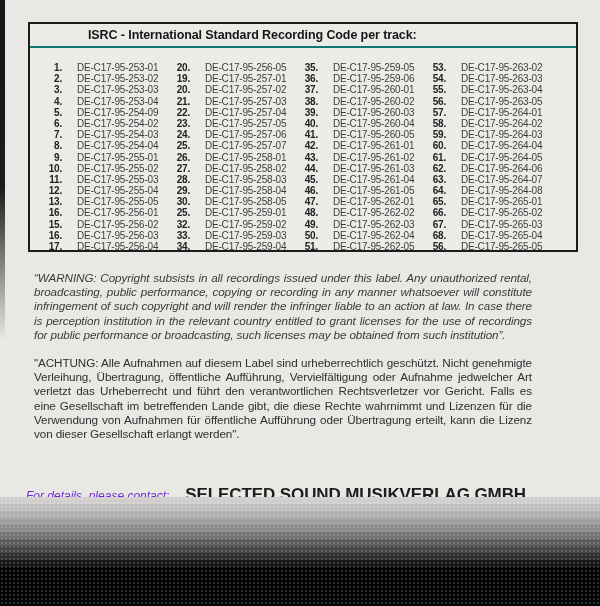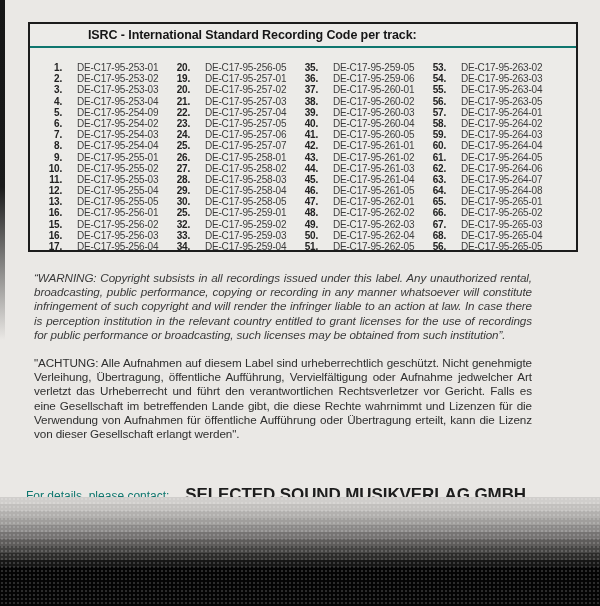--- a/index.html
+++ b/index.html
@@ -56,21 +56,21 @@
     letter-spacing:-0.1px;
   }
   .para-en{top:271px;font-style:italic;color:#3a3a3a;}
   .para-de{top:356px;color:#2f2f2f;}
   
   .footer-line{
     position:absolute;left:26px;top:485px;width:500px;
     display:flex;justify-content:space-between;align-items:baseline;
   }
   .footer-contact{
-    font-size:12px;color:#0f766e;white-space:nowrap;
+    font-size:12px;font-style:italic;color:#6d28d9;white-space:nowrap;
   }
   .footer-company{
     font-size:17px;font-weight:bold;color:#1d1d1d;
     letter-spacing:-0.1px;white-space:nowrap;
   }
   
   .scan-gradient{
     position:absolute;left:0;top:497px;width:600px;height:109px;
     background-image:
       radial-gradient(circle at 2px 2px, rgba(255,255,255,0.16) 0.8px, rgba(0,0,0,0) 1.6px),

